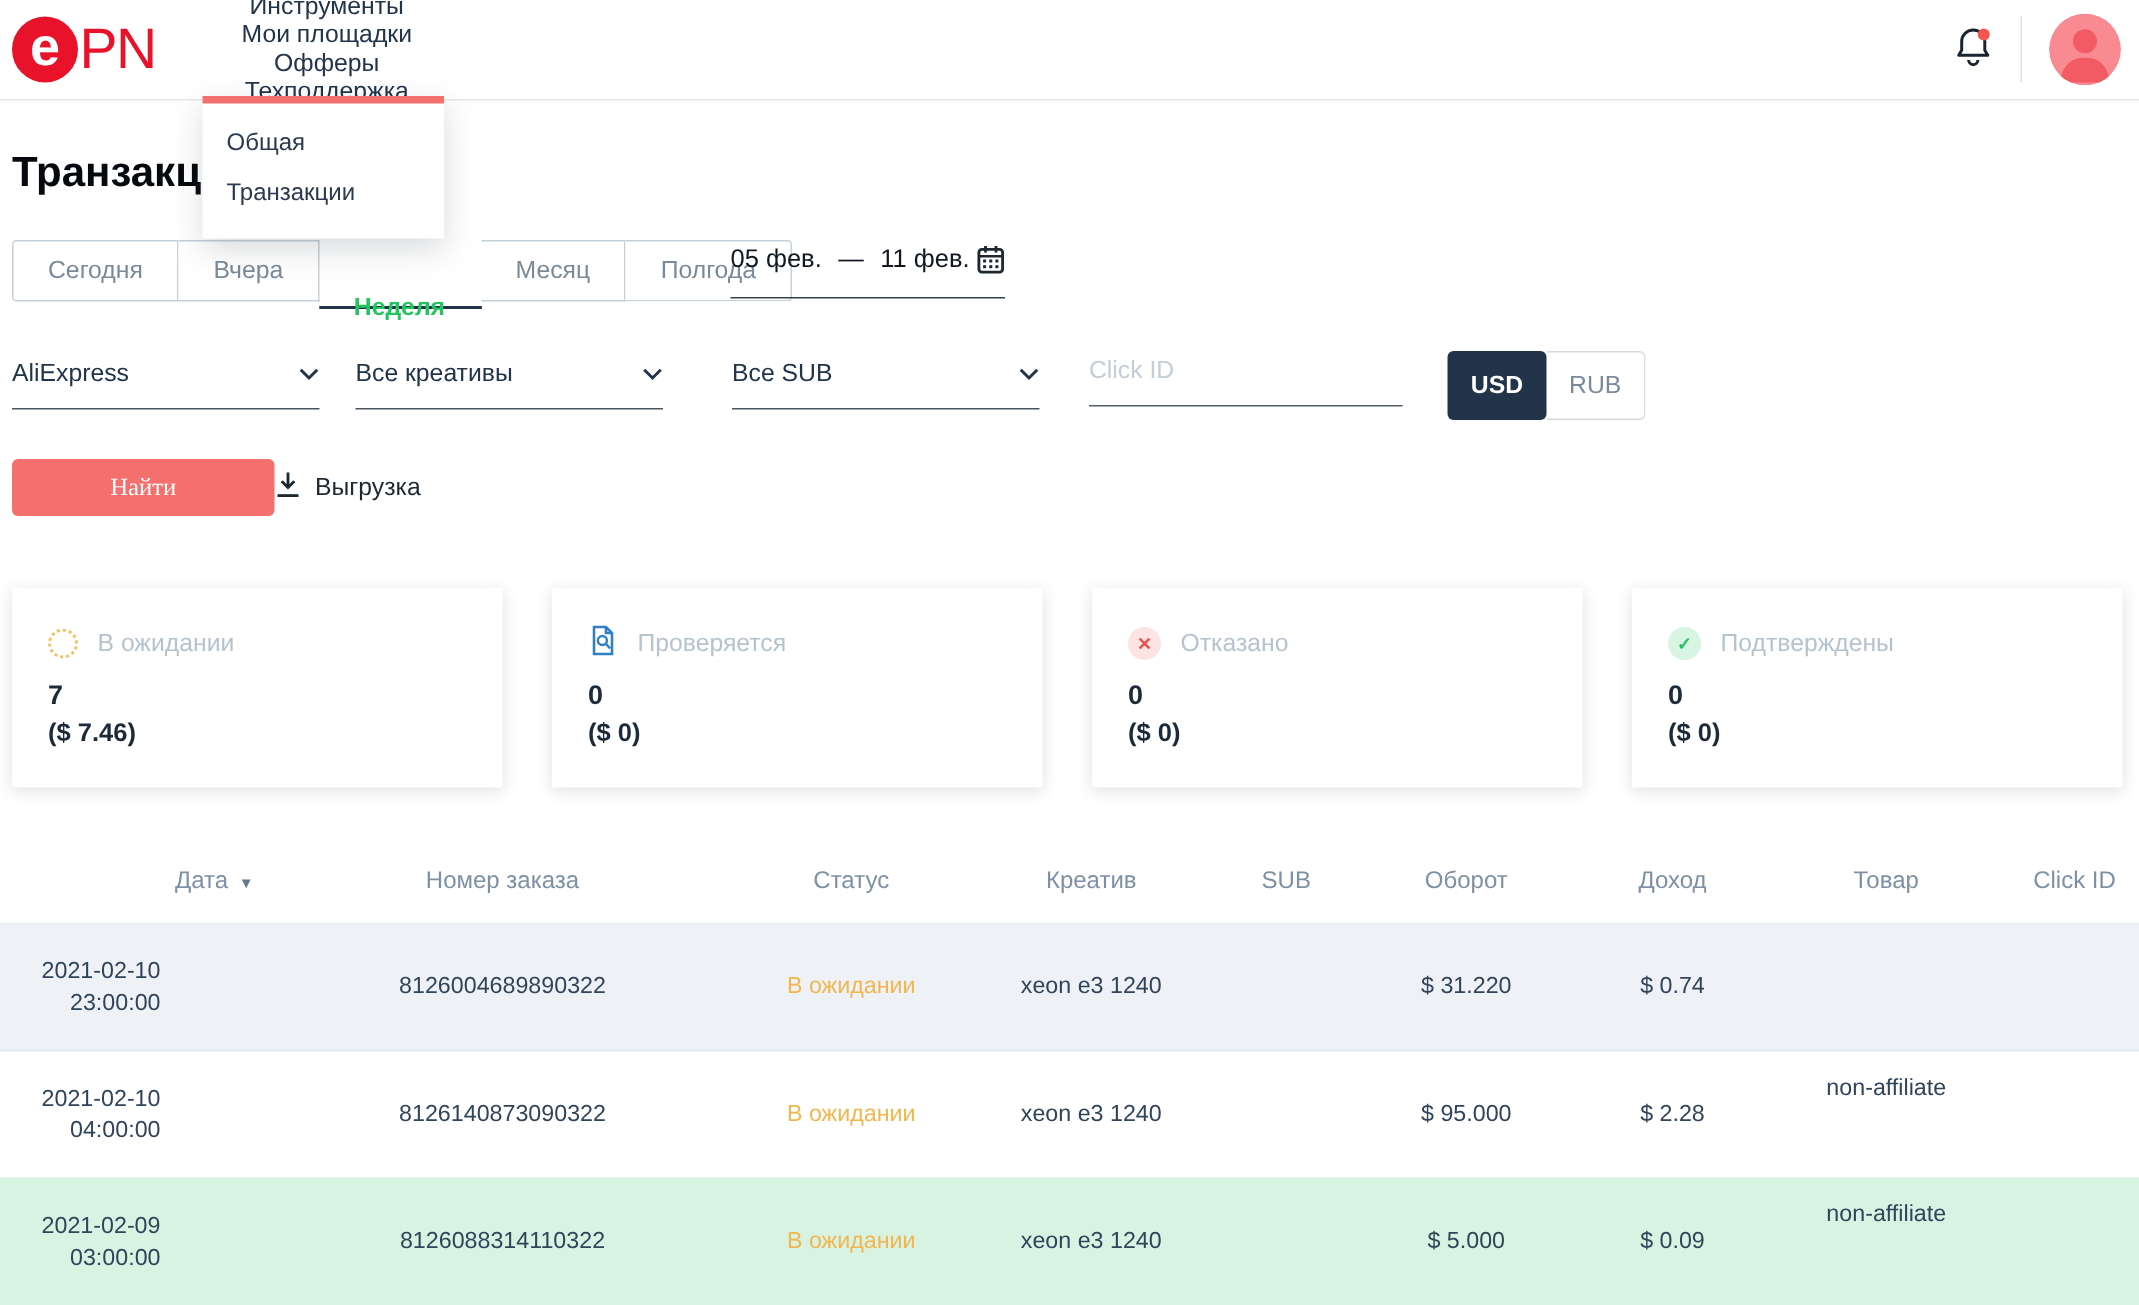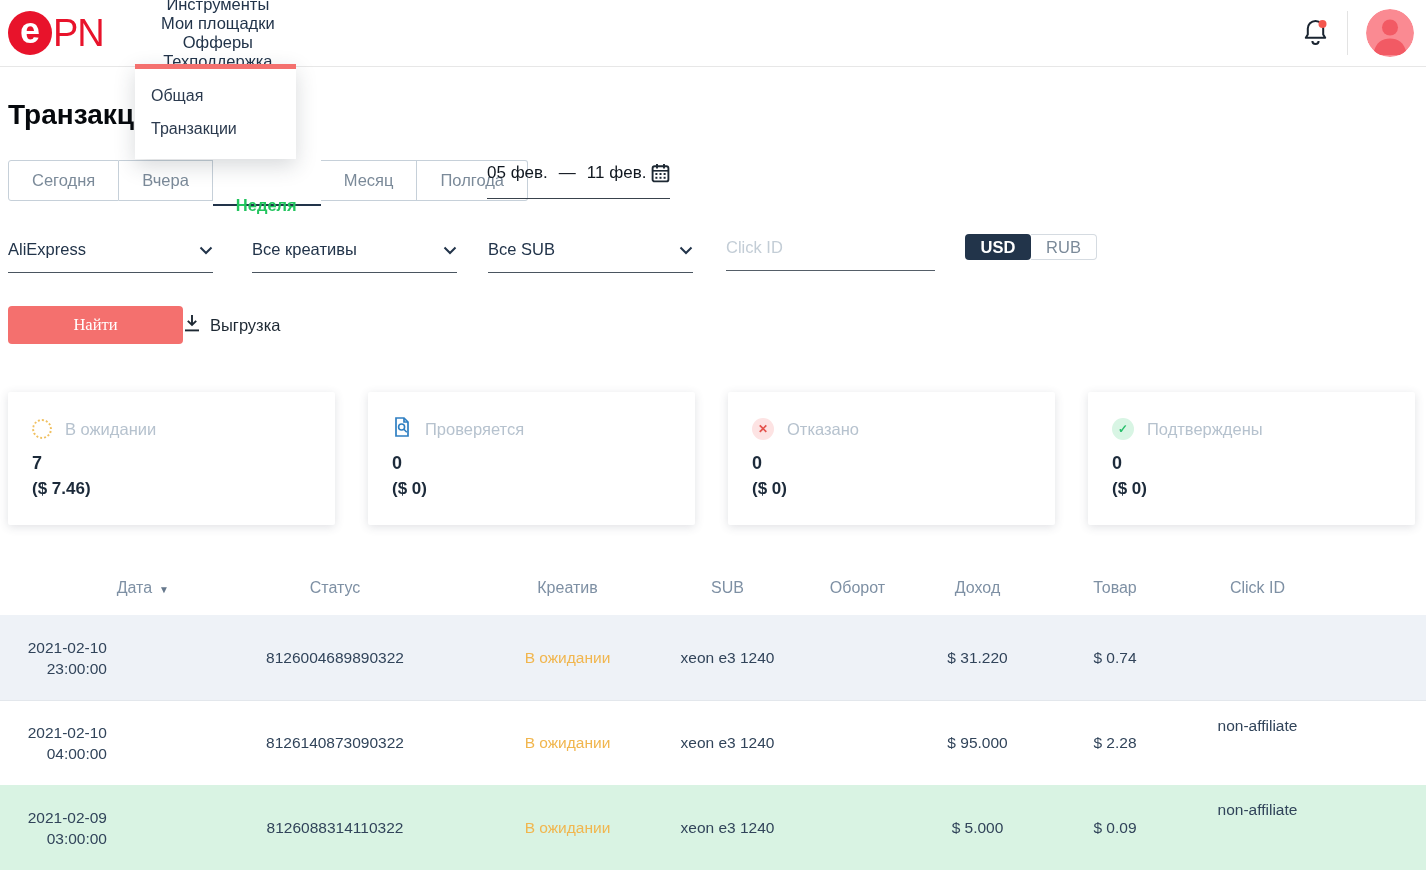--- a/index.html
+++ b/index.html
@@ -39,27 +39,27 @@
               padding:0 23px;display:flex;align-items:center;cursor:pointer;box-sizing:border-box;}
   .period-btn:first-child{border-left-width:1px;border-radius:3px 0 0 3px;}
   .period-btn:last-child{border-radius:0 3px 3px 0;}
   .period-btn.selected{background:#22344a;border-color:#22344a;color:#22c55e;font-weight:700;margin-top:44px;}
   .date-range{position:absolute;left:487px;top:163px;width:183px;border-bottom:1px solid #39424c;
               padding-bottom:15px;display:flex;align-items:center;font-size:17px;color:#10171f;cursor:pointer;}
   .date-sep{margin:0 11px;color:#10171f;}
   .calendar-btn{margin-left:auto;display:flex;align-items:center;}
   .select{position:absolute;top:240px;width:205px;border-bottom:1px solid #4a5560;padding-bottom:13px;
           display:flex;align-items:center;justify-content:space-between;font-size:16.5px;color:#22344a;cursor:pointer;}
-  .sel-offer{left:8px;} .sel-creative{left:252px;gap:16px;} .sel-sub{left:488px;}
+  .sel-offer{left:8px;} .sel-creative{left:237px;gap:16px;} .sel-sub{left:488px;}
   .clickid-wrap{position:absolute;left:726px;top:238px;width:209px;}
   .clickid-wrap input{border:0;border-bottom:1px solid #555e68;width:100%;font-size:16.5px;
                       padding:0 0 13px 0;outline:none;color:#22344a;background:transparent;
                       font-family:"Liberation Sans",sans-serif;}
   .clickid-wrap input::placeholder{color:#c3cdd6;}
-  .currency-toggle{position:absolute;left:965px;top:234px;display:flex;height:26px;}
+  .currency-toggle{position:absolute;left:965px;top:234px;display:flex;height:46px;}
   .cur-btn{min-width:66px;display:flex;align-items:center;justify-content:center;font-size:16.5px;
            cursor:pointer;box-sizing:border-box;}
   .cur-btn.selected{background:#22344a;color:#fff;font-weight:700;border-radius:4px;z-index:2;}
   .cur-btn.unselected{background:#fff;border:1px solid #d5dbe1;color:#7b8a99;border-radius:0 4px 4px 0;border-left:none;}
   .search-btn{position:absolute;left:8px;top:306px;width:175px;height:38px;background:#f4706e;border:none;
               border-radius:4px;color:#fff;font-size:16.5px;cursor:pointer;font-family:Liberation Serif, serif;}
   .export{position:absolute;left:184px;top:314px;display:flex;align-items:center;gap:10px;font-size:16.5px;
           color:#1d2833;cursor:pointer;}
   
   .cards{position:absolute;left:8px;top:392px;display:flex;gap:33px;}
@@ -251,20 +251,21 @@
         <span class="card-label">Подтверждены</span>
       </div>
       <div class="card-count">0</div>
       <div class="card-amount">($ 0)</div>
     </div>
   </div>
 
 <div class="table">
   <div class="thead">
       <div class="th col-date"><span>Дата</span><span class="sort-caret">▼</span></div>
+      <div class="th col-order"><span>Номер заказа</span></div>
       <div class="th col-status"><span>Статус</span></div>
       <div class="th col-creative"><span>Креатив</span></div>
       <div class="th col-sub"><span>SUB</span></div>
       <div class="th col-turnover"><span>Оборот</span></div>
       <div class="th col-income"><span>Доход</span></div>
       <div class="th col-product"><span>Товар</span></div>
       <div class="th col-clickid"><span>Click ID</span></div>
     </div>
   <div id="tbody">
       <div class="trow shaded">

